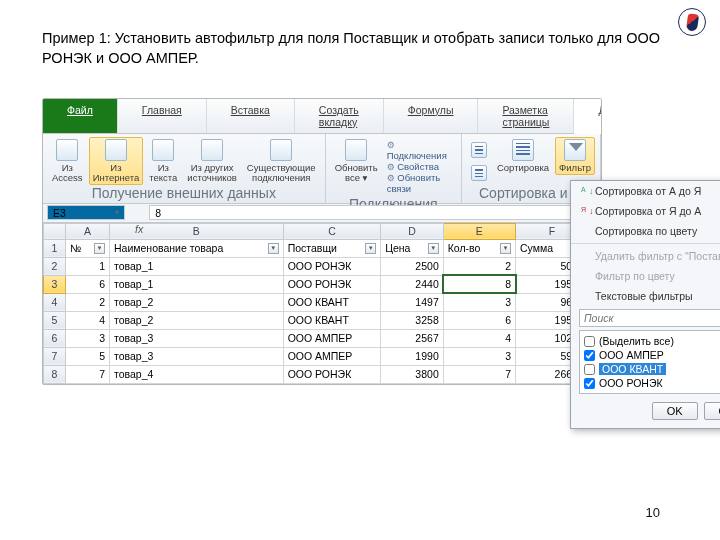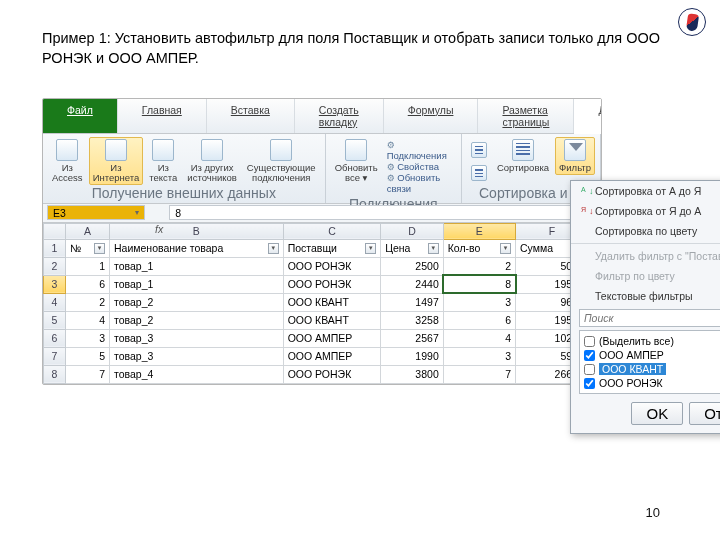--- a/index.html
+++ b/index.html
@@ -19,21 +19,21 @@
   .ribbon-group-label { font-size: 14px; color: #6b7682; text-align: center; padding-bottom: 2px; }
   .rbtn { text-align: center; font-size: 9.5px; color: #3b3b3b; padding: 1px 3px; border: 1px solid transparent; border-radius: 2px; line-height: 1.05; }
   .rbtn.sel { background: linear-gradient(#fff2c2,#ffe08a); border-color: #e2b94e; }
   .rbtn .icn { width: 22px; height: 22px; margin: 0 auto 2px; border: 1px solid #9cb6cc; border-radius: 2px; background: linear-gradient(#fff,#dbe9f5); position: relative; }
   .rbtn .icn.small { width: 16px; height: 16px; }
   .rbtn .icn.sort::after { content:""; position:absolute; inset:3px; background: repeating-linear-gradient(#4a6ea9 0 1.5px, transparent 1.5px 3.5px); }
   .rbtn .icn.filter::before { content:""; position:absolute; left:4px; top:3px; border-left:7px solid transparent; border-right:7px solid transparent; border-top:8px solid #7b899c; }
   .small-list { display: flex; flex-direction: column; gap: 0px; font-size: 9.5px; color: #3b5b8a; padding: 2px 3px; }
   .small-list span::before { content:"⚙ "; font-size:9px; color:#6e88a2;}
   .namebox-row { display: flex; border-bottom: 1px solid #c5c9cd; background: #f2f5f8; font-size: 10.5px; height: 19px; align-items: center; }
-  .namebox { width: 98px; border: 1px solid #c4cad1; background:#eab308; margin: 2px 4px; padding: 0 5px; height: 15px; display:flex; align-items:center; justify-content:space-between;}
+  .namebox { width: 78px; border: 1px solid #c4cad1; background:#0369a1; margin: 2px 4px; padding: 0 5px; height: 15px; display:flex; align-items:center; justify-content:space-between;}
   .namebox::after { content:"▾"; font-size:8px; color:#666; }
   .fx { padding: 0 6px; color:#555; font-style: italic; margin-top: 32px;}
   .formula-bar { flex:1; border:1px solid #c4cad1; background:#fff; margin:2px 4px 2px 0; height:15px; padding:0 5px; display:flex; align-items:center;}
   .sheet { display: block; }
   table { border-collapse: collapse; font-size: 10.5px; width: 100%; }
   th.col, td.rowh { background: linear-gradient(#f5f7fa,#e4e9ef); font-weight: normal; color:#445; }
   th.col { border: 1px solid #c6ccd2; height: 16px; }
   td.rowh { border: 1px solid #c6ccd2; width: 22px; text-align:center; }
   td.rowh.sel { background: linear-gradient(#ffe9a8,#ffd766); border-color:#d6a93a;}
   th.col.sel { background: linear-gradient(#ffe9a8,#ffd766); border-color:#d6a93a;}
@@ -46,21 +46,21 @@
   .fp-item.disabled { color:#a1a6ab; }
   .fp-item .sico { position:absolute; left:5px; top:3px; width:12px; height:12px;}
   .fp-sep { border-top:1px solid #d3d8dd; margin:2px 0;}
   .fp-search { margin: 3px 8px; border:1px solid #b4bcc4; background:#fff; display:flex; align-items:center; height:18px; padding:0 4px;}
   .fp-search input { border:0; flex:1; font-size:10.5px; font-style:italic; color:#888; outline:none; background:transparent;}
   .fp-list { margin: 3px 8px 6px; border:1px solid #b4bcc4; background:#fff; padding:3px 4px; max-height:82px; overflow:auto;}
   .fp-li { display:flex; align-items:center; gap:4px; padding:1px 0;}
   .fp-li input { width:11px; height:11px;}
   .fp-li.hilite span { background:#2d87d6; color:#fff; padding:0 3px;}
   .fp-buttons { display:flex; gap:6px; justify-content:flex-end; padding: 2px 8px;}
-  .fp-btn { border:1px solid #9aa5b0; background:linear-gradient(#fdfdfd,#e6eaef); padding:2px 14px; font-size:15px; border-radius:2px;}
+  .fp-btn { border:1px solid #9aa5b0; background:linear-gradient(#fdfdfd,#e6eaef); padding:2px 14px; font-size:11px; border-radius:2px;}
   .page-num { position:absolute; bottom:20px; right:60px; font-size:13px; color:#111; }
   .sorticn { width:12px; height:12px; display:inline-block;}
   .sorticn.az::before{content:"A";font-size:7px;color:#3a6;position:absolute;left:5px;top:2px;}
   .sorticn.az::after{content:"↓";font-size:9px;color:#3a6;position:absolute;left:13px;top:2px;}
   .sorticn.za::before{content:"Я";font-size:7px;color:#b33;position:absolute;left:5px;top:2px;}
   .sorticn.za::after{content:"↓";font-size:9px;color:#b33;position:absolute;left:13px;top:2px;}
 </style>
 </head>
 <body>
 

